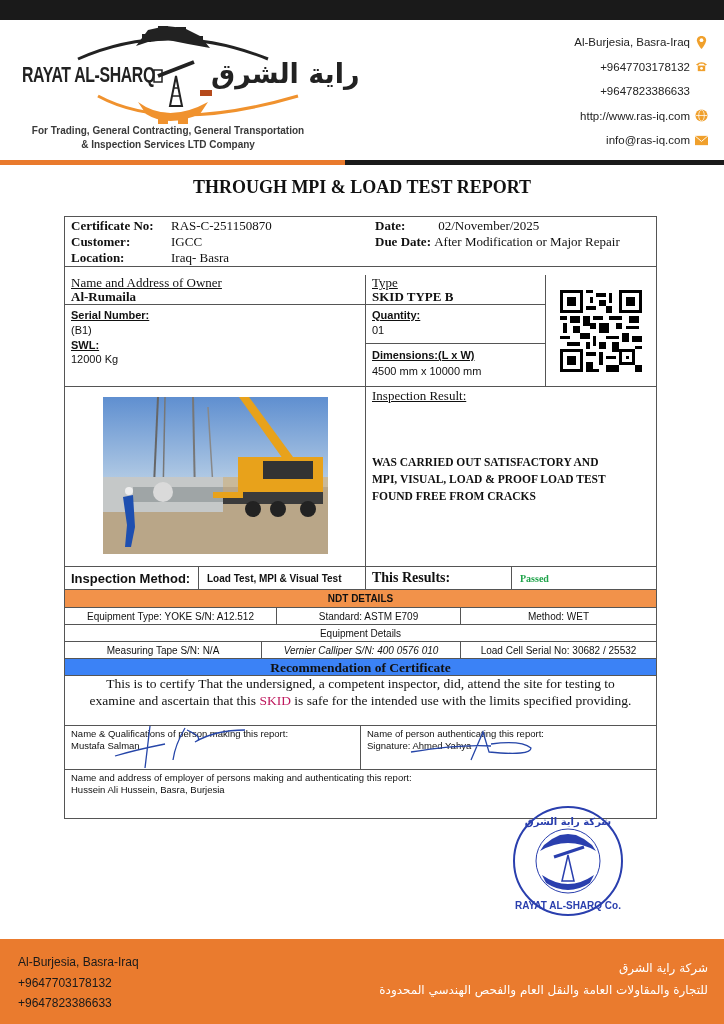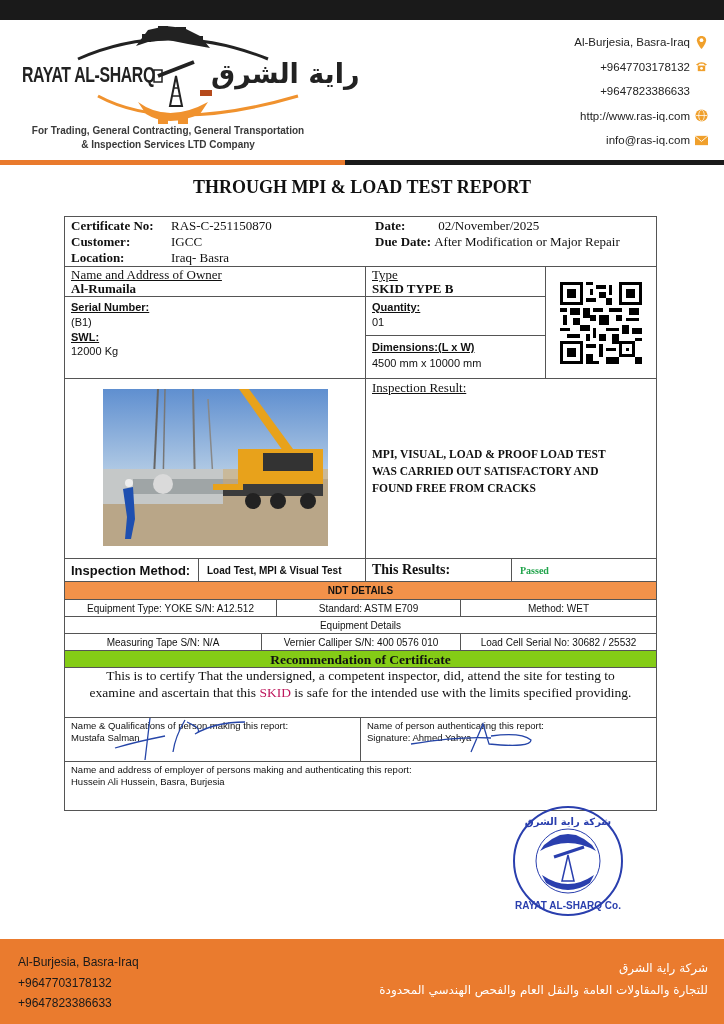--- a/index.html
+++ b/index.html
@@ -18,21 +18,21 @@
   .divider .b { position:absolute; left:345px; top:0; width:379px; height:5px; background:#1a1a1a; }
   .title { position:absolute; top:177px; left:0; width:724px; text-align:center; font-family:"Liberation Serif", serif; font-weight:bold; font-size:18px; color:#111; }
   .doc { position:absolute; left:64px; top:216px; width:593px; border:1px solid #555; box-sizing:border-box; font-family:"Liberation Serif", serif; }
   .sec { border-bottom:1px solid #555; position:relative; box-sizing:border-box; }
   .hdr { height:50px; font-size:13px; padding:1px 0 0 6px; }
   .hdr .l { position:absolute; left:6px; top:1px; line-height:16px; }
   .hdr .r { position:absolute; left:310px; top:1px; line-height:16px; }
   .hdr b { display:inline-block; }
   .k1 { width:100px; }
   .k2 { width:60px; }
-  .owner { height:112px; display:flex; }
+  .owner { height:112px; display:flex;margin-top:8px; }
   .col1 { width:301px; border-right:1px solid #555; box-sizing:border-box; }
   .col2 { width:180px; border-right:1px solid #555; box-sizing:border-box; }
   .col3 { flex:1; display:flex; align-items:center; justify-content:center; }
   .cell { border-bottom:1px solid #555; box-sizing:border-box; padding:1px 6px; }
   .cell:last-child { border-bottom:none; }
   .u { text-decoration:underline; }
   .small-sans { font-family:"Liberation Sans", sans-serif; font-size:11px; line-height:17px; }
   .inspect { height:180px; display:flex; }
   .photo-cell { width:301px; border-right:1px solid #555; box-sizing:border-box; display:flex; align-items:flex-start; justify-content:center; padding-top:10px; }
   .photo { width:225px; height:157px; position:relative; overflow:hidden; background:#7fa6d4; }
@@ -41,21 +41,21 @@
   .method { height:23px; display:flex; align-items:center; font-size:13px; }
   .m1 { width:134px; border-right:1px solid #555; height:100%; box-sizing:border-box; display:flex; align-items:center; padding-left:6px; font-family:"Liberation Sans", sans-serif; font-weight:bold; font-size:13px; }
   .m2 { width:167px; border-right:1px solid #555; height:100%; box-sizing:border-box; display:flex; align-items:center; padding-left:8px; font-family:"Liberation Sans", sans-serif; font-weight:bold; font-size:10px; }
   .m3 { width:146px; border-right:1px solid #555; height:100%; box-sizing:border-box; display:flex; align-items:center; padding-left:6px; font-weight:bold; font-size:14px; }
   .m4 { flex:1; display:flex; align-items:center; padding-left:8px; font-weight:bold; color:#1fa34a; font-size:10px; }
   .ndt-h { height:18px; background:#f2924a; text-align:center; font-family:"Liberation Sans", sans-serif; font-weight:bold; font-size:10px; line-height:18px; }
   .row3 { height:17px; display:flex; font-family:"Liberation Sans", sans-serif; font-size:10px; }
   .row3 > div { border-right:1px solid #555; box-sizing:border-box; text-align:center; line-height:17px; }
   .row3 > div:last-child { border-right:none; }
   .eq-h { height:17px; text-align:center; line-height:17px; font-family:"Liberation Sans", sans-serif; font-size:10px; }
-  .rec-h { height:17px; background:#84cc16; text-align:center; line-height:17px; font-weight:bold; font-size:13.5px; }
+  .rec-h { height:17px; background:#3b82f6; text-align:center; line-height:17px; font-weight:bold; font-size:13.5px; }
   .rec-body { height:50px; text-align:center; font-size:13.5px; line-height:16.5px; padding:0 20px; }
   .green { color:#be185d; }
   .sig { height:44px; display:flex; font-family:"Liberation Sans", sans-serif; font-size:9.5px; line-height:12px; }
   .sig > div { padding:2px 6px; box-sizing:border-box; position:relative; }
   .sig .s1 { width:296px; border-right:1px solid #555; }
   .employer { height:44px; font-family:"Liberation Sans", sans-serif; font-size:9.5px; line-height:12px; padding:2px 6px; border-bottom:none; }
   .stamp { position:absolute; left:512px; top:805px; width:112px; height:112px; }
   .footer { position:absolute; left:0; top:939px; width:724px; height:85px; background:#ea7b2e; }
   .footer .fl { position:absolute; left:18px; top:13px; font-size:12px; line-height:20.5px; color:#1a1a1a; }
   .footer .fr { position:absolute; right:16px; top:18px; text-align:right; direction:rtl; font-family:"DejaVu Sans", sans-serif; font-size:12px; line-height:22px; color:#fff; }
@@ -267,22 +267,22 @@
             <circle cx="205" cy="112" r="8" fill="#222"></circle>
           <rect x="110" y="95" width="30" height="6" fill="#e8a21b"></rect>
           <polygon points="20,100 30,98 32,130 28,150 22,150 24,128" fill="#1e4fb0"></polygon>
           <circle cx="26" cy="94" r="4" fill="#eee"></circle>
         </svg>
       </div>
     </div>
     <div class="result-cell">
       <div class="u">Inspection Result:</div>
       <div class="result-text">
+        <div>WAS CARRIED OUT SATISFACTORY AND</div>
         <div>MPI, VISUAL, LOAD &amp; PROOF LOAD TEST</div>
-        <div>WAS CARRIED OUT SATISFACTORY AND</div>
         <div>FOUND FREE FROM CRACKS</div>
       </div>
     </div>
   </div>
 
   <div class="sec method">
     <div class="m1">Inspection Method:</div>
     <div class="m2">Load Test, MPI &amp; Visual Test</div>
     <div class="m3">This Results:</div>
     <div class="m4">Passed</div>
@@ -290,21 +290,21 @@
 
   <div class="sec ndt-h">NDT DETAILS</div>
   <div class="sec row3">
     <div style="width:212px;">Equipment Type: YOKE S/N: A12.512</div>
     <div style="width:184px;">Standard: ASTM E709</div>
     <div style="flex:1;">Method: WET</div>
   </div>
   <div class="sec eq-h">Equipment Details</div>
   <div class="sec row3">
     <div style="width:197px;">Measuring Tape S/N: N/A</div>
-    <div style="width:199px;">Vernier Calliper S/N: 400 0576 010</div>
+    <div style="width:199px;font-style:italic;">Vernier Calliper S/N: 400 0576 010</div>
     <div style="flex:1;">Load Cell Serial No: 30682 / 25532</div>
   </div>
 
   <div class="sec rec-h">Recommendation of Certificate</div>
   <div class="sec rec-body"><span>This is to certify That the undersigned, a competent inspector, did, attend the site for testing to examine and ascertain that this </span><span class="green">SKID</span><span> is safe for the intended use with the limits specified providing.</span></div>
 
   <div class="sec sig">
     <div class="s1">
       <div>Name &amp; Qualifications of person making this report:</div>
       <div>Mustafa Salman</div>

